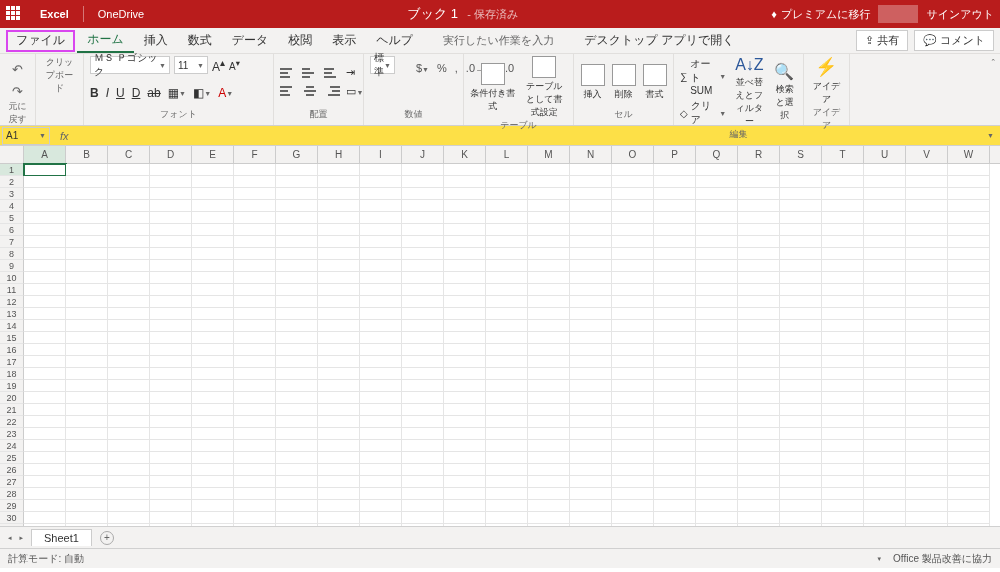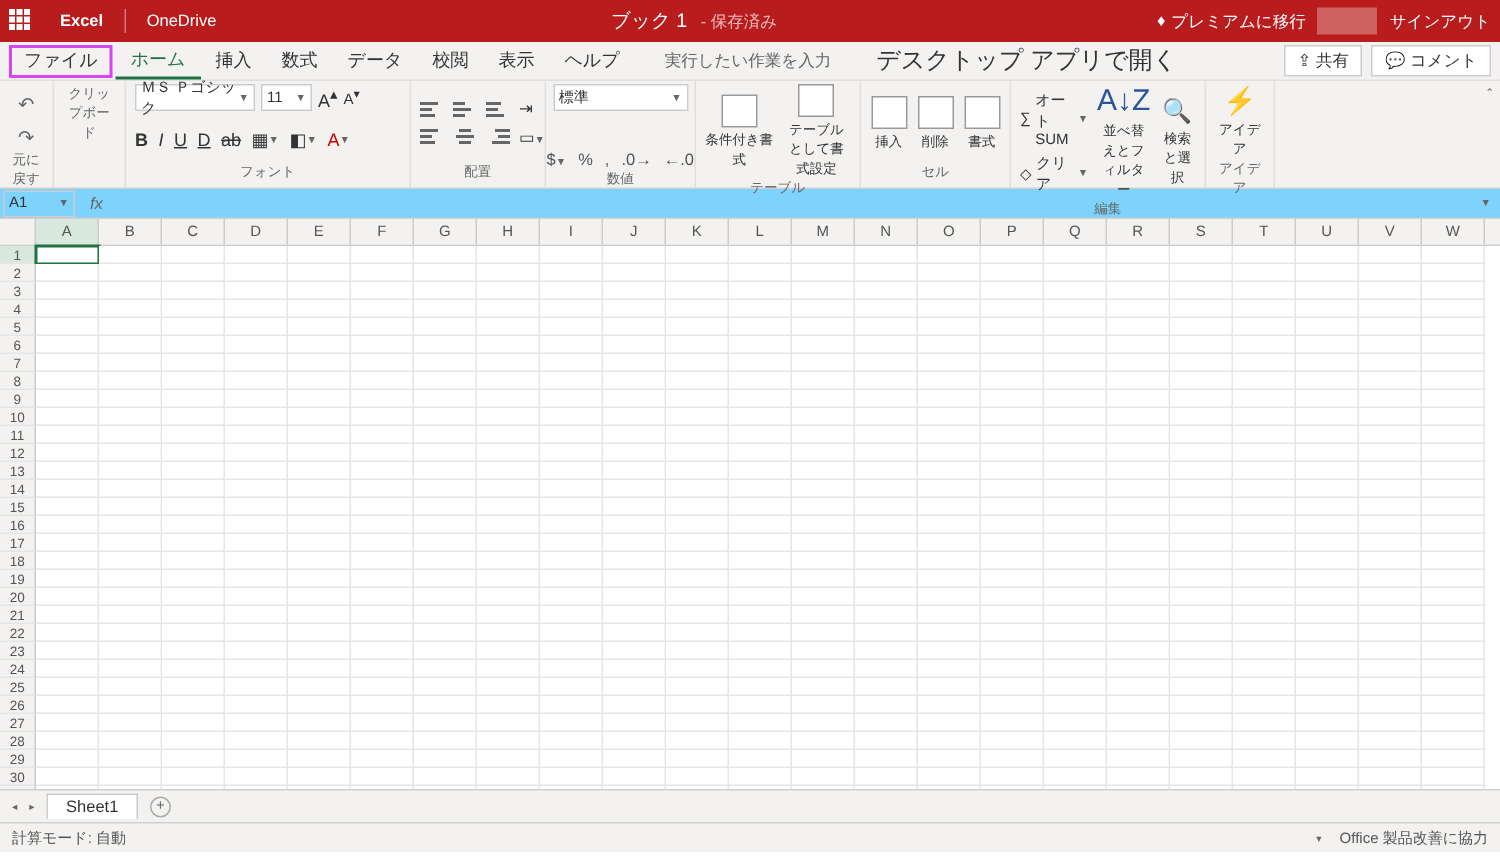--- a/index.html
+++ b/index.html
@@ -15,21 +15,21 @@
 .titlebar .right { display: flex; align-items: center; gap: 8px; }
 .titlebar .premium { font-size: 11px; display: flex; align-items: center; gap: 4px; }
 .titlebar .userblock { width: 40px; height: 18px; background: rgba(255,255,255,0.3); }
 .titlebar .signout { font-size: 11px; }
 
 .tabbar { height: 26px; background: #f3f2f1; display: flex; align-items: center; border-bottom: 1px solid #e1dfdd; padding-left: 6px; position: relative; }
 .tabbar .tab { padding: 0 10px; height: 100%; display: flex; align-items: center; font-size: 12px; cursor: pointer; }
 .tabbar .tab.file { border: 2px solid #d946ef; padding: 0 8px; height: 22px; margin-right: 2px; }
 .tabbar .tab.active { border-bottom: 2px solid #217346; color: #217346; }
 .tabbar .search { margin-left: 20px; font-size: 11px; color: #666; }
-.tabbar .desktop { margin-left: 30px; font-size: 16px; color: #333; }
+.tabbar .desktop { margin-left: 30px; font-size: 12px; color: #333; }
 .tabbar .right { position: absolute; right: 6px; display: flex; gap: 6px; }
 .tabbar .right .btn { border: 1px solid #ccc; background: #fff; padding: 2px 8px; font-size: 11px; display: flex; align-items: center; gap: 3px; }
 
 .ribbon { height: 72px; background: #f3f2f1; display: flex; border-bottom: 1px solid #d0d0d0; }
 .group { border-right: 1px solid #e1dfdd; padding: 2px 6px; display: flex; flex-direction: column; justify-content: space-between; position: relative; }
 .group-label { font-size: 9px; color: #666; text-align: center; padding-bottom: 2px; }
 .group-body { flex: 1; display: flex; align-items: center; gap: 6px; }
 
 .undo-group { width: 36px; }
 .undo-group .body { display: flex; flex-direction: column; gap: 4px; padding-top: 4px; align-items: center; }
@@ -60,21 +60,21 @@
 .table-group { width: 110px; }
 .big-btn { display:flex; flex-direction:column; align-items:center; font-size:9px; gap:2px; text-align:center; width:50px; }
 .big-btn .ico { width:24px; height:22px; border:1px solid #999; background:#fff; }
 
 .cell-group { width: 100px; }
 .edit-group { width: 130px; }
 .edit-col { display:flex; flex-direction:column; gap:3px; font-size:10px; }
 .edit-item { display:flex; align-items:center; gap:3px; }
 .idea-group { width: 46px; }
 
-.namebox-row { height: 20px; background:#7dd3fc; border-bottom:1px solid #d0d0d0; display:flex; align-items:center; }
+.namebox-row { height: 20px; background:#fde047; border-bottom:1px solid #d0d0d0; display:flex; align-items:center; }
 .namebox { width: 48px; height: 18px; border:1px solid #ccc; font-size:10px; padding:0 3px; display:flex; align-items:center; justify-content:space-between; margin-left:2px;}
 .fx { margin-left: 10px; font-style: italic; font-size: 11px; color:#666; }
 .fx-bar { flex:1; height:18px; margin-left:6px; }
 
 .grid-wrap { height: 380px; overflow:hidden; position:relative; }
 .colhdr-row { display:flex; height:18px; background:#f3f2f1; border-bottom:1px solid #ccc; }
 .corner { width:24px; border-right:1px solid #ccc; background:#f3f2f1;}
 .colhdr { width:42px; border-right:1px solid #ccc; text-align:center; font-size:10px; color:#555; line-height:18px; background:#f3f2f1;}
 .colhdr.sel { background:#d8e8dd; }
 .rows { }
@@ -228,21 +228,21 @@
       </div>
       <div style="display:flex;flex-direction:column;gap:6px;">
         <span>⇥</span>
         <span>▭<span class="chev">▼</span></span>
       </div>
     </div>
     <div class="group-label">配置</div>
   </div>
 
   <div class="group num-group">
-    <div class="group-body" style="flex-direction:column;align-items:center;gap:21px;">
+    <div class="group-body" style="flex-direction:row;align-items:flex-start;gap:21px;">
       <div class="num-select">
           <span>標準</span>
           <span class="chev">▼</span>
         </div>
       <div class="num-row2">
         <span>$<span class="chev">▼</span></span>
         <span>%</span>
         <span>,</span>
         <span>.0→</span>
         <span>←.0</span>
@@ -291,21 +291,21 @@
             <span>オート SUM</span>
             <span class="chev">▼</span>
           </div>
         <div class="edit-item">
             <span>◇</span>
             <span>クリア</span>
             <span class="chev">▼</span>
           </div>
       </div>
       <div class="big-btn" style="width:56px">
-        <span style="font-size:20px;color:#2b579a;">A↓Z</span>
+        <span style="font-size:16px;color:#2b579a;">A↓Z</span>
         <span>並べ替えとフィルター</span>
       </div>
       <div class="big-btn" style="width:40px">
         <span style="font-size:16px;">🔍</span>
         <span>検索と選択</span>
       </div>
     </div>
     <div class="group-label">編集</div>
   </div>
 

